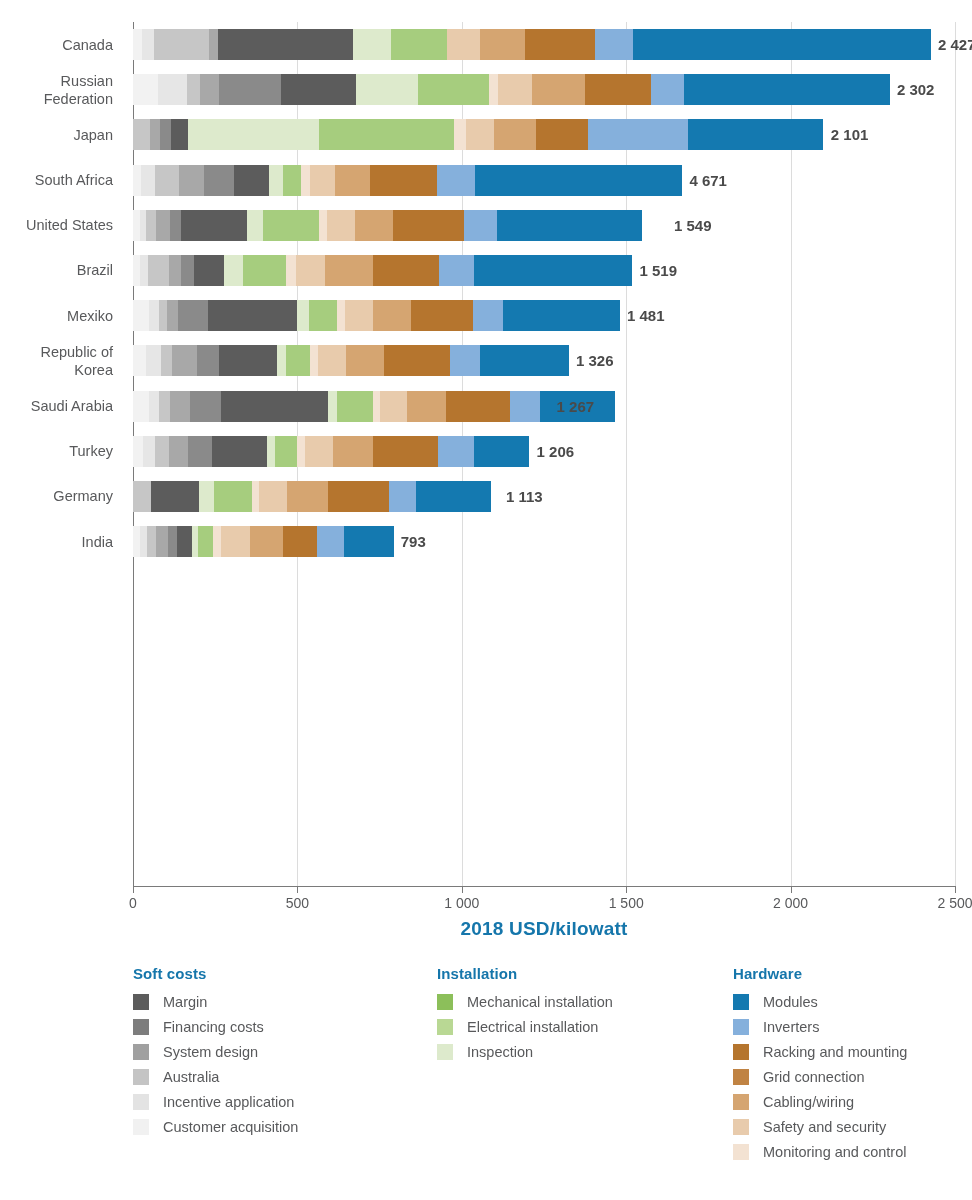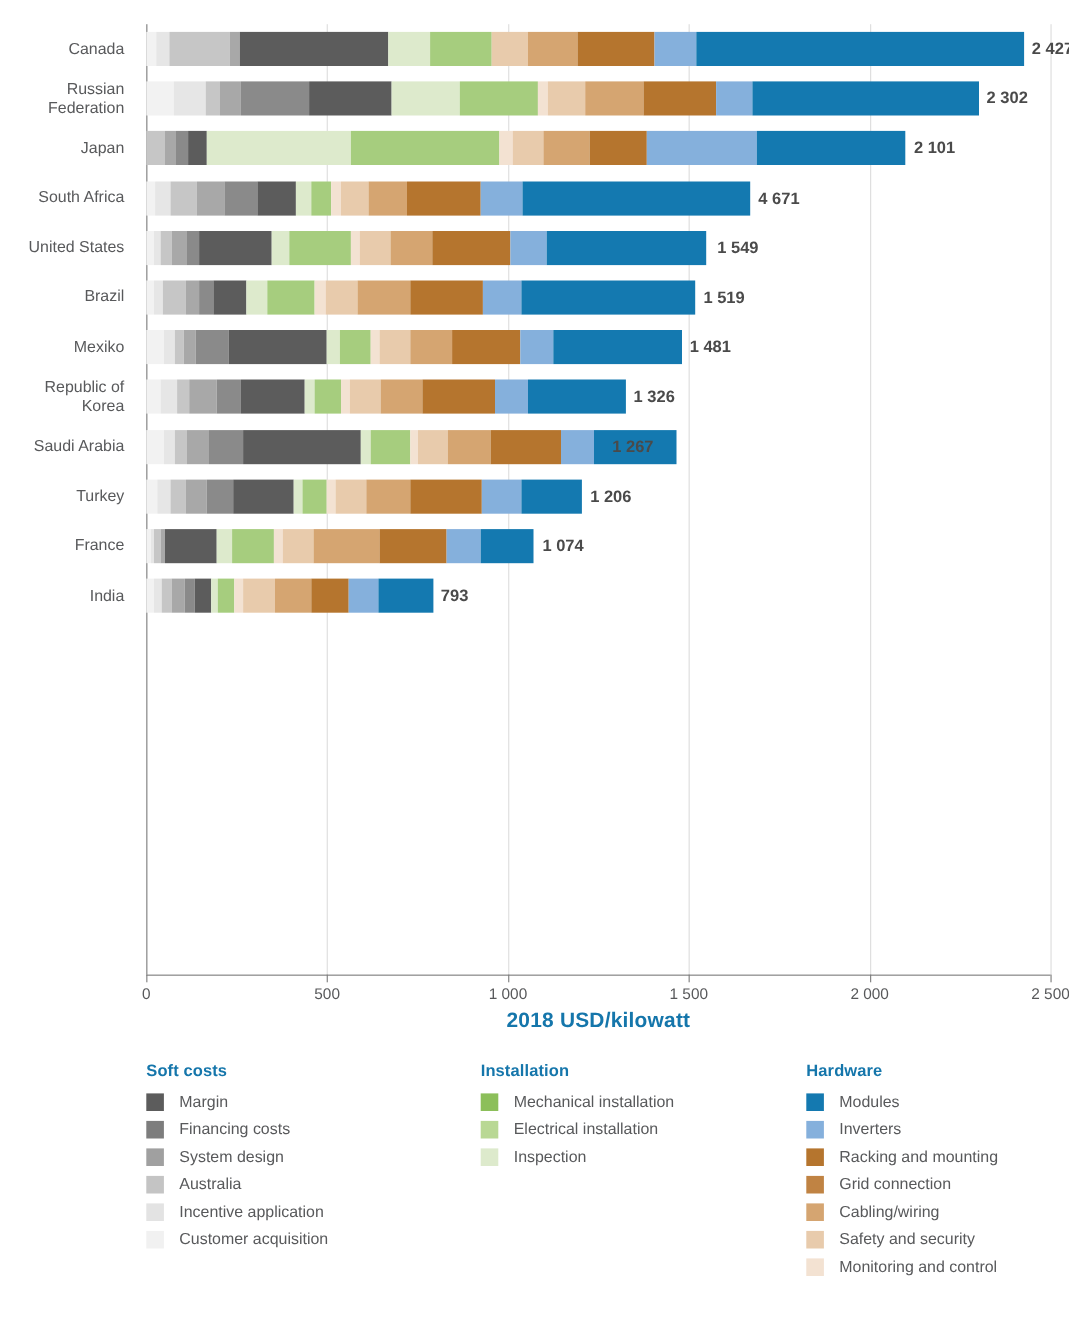--- a/index.html
+++ b/index.html
@@ -249,21 +249,21 @@
             <div class="seg" title="Margin" style="width: 65.76px; background: rgb(92, 92, 92);"></div>
             <div class="seg" title="Inspection" style="width: 15.7824px; background: rgb(221, 234, 204);"></div>
             <div class="seg" title="Electrical installation" style="width: 55.896px; background: rgb(166, 205, 126);"></div>
             <div class="seg" title="Monitoring and control" style="width: 7.8912px; background: rgb(243, 226, 210);"></div>
             <div class="seg" title="Safety and security" style="width: 27.948px; background: rgb(232, 203, 172);"></div>
             <div class="seg" title="Cabling/wiring" style="width: 38.7984px; background: rgb(213, 165, 113);"></div>
             <div class="seg" title="Racking and mounting" style="width: 70.692px; background: rgb(181, 117, 46);"></div>
             <div class="seg" title="Inverters" style="width: 32.88px; background: rgb(133, 176, 220);"></div>
             <div class="seg" title="Modules" style="width: 145.33px; background: rgb(20, 121, 176);"></div>
           </div>
-          <div class="bar-value" style="left: 610px; padding-left: 42px;">1 549</div>
+          <div class="bar-value" style="left: 632px; padding-left: 42px;">1 549</div>
         </div>
         <div class="row">
           <div class="row-label">Brazil</div>
           <div class="bar-wrap">
             <div class="seg" title="Customer acquisition" style="width: 6.9048px; background: rgb(242, 242, 242);"></div>
             <div class="seg" title="Incentive application" style="width: 7.8912px; background: rgb(230, 230, 230);"></div>
             <div class="seg" title="Permitting" style="width: 21.0432px; background: rgb(198, 198, 198);"></div>
             <div class="seg" title="System design" style="width: 11.8368px; background: rgb(168, 168, 168);"></div>
             <div class="seg" title="Financing costs" style="width: 13.8096px; background: rgb(138, 138, 138);"></div>
             <div class="seg" title="Margin" style="width: 29.9208px; background: rgb(92, 92, 92);"></div>
@@ -353,37 +353,34 @@
             <div class="seg" title="Monitoring and control" style="width: 7.8912px; background: rgb(243, 226, 210);"></div>
             <div class="seg" title="Safety and security" style="width: 27.948px; background: rgb(232, 203, 172);"></div>
             <div class="seg" title="Cabling/wiring" style="width: 39.7848px; background: rgb(213, 165, 113);"></div>
             <div class="seg" title="Racking and mounting" style="width: 64.7736px; background: rgb(181, 117, 46);"></div>
             <div class="seg" title="Inverters" style="width: 35.8392px; background: rgb(133, 176, 220);"></div>
             <div class="seg" title="Modules" style="width: 55.896px; background: rgb(20, 121, 176);"></div>
           </div>
           <div class="bar-value" style="left: 529.533px;">1 206</div>
         </div>
         <div class="row">
-          <div class="row-label">France</div>
-          <div class="bar-wrap">
-            <div class="seg" title="Customer acquisition" style="width: 3.9456px; background: rgb(242, 242, 242);"></div>
-            <div class="seg" title="Incentive application" style="width: 2.9592px; background: rgb(230, 230, 230);"></div>
-            <div class="seg" title="Permitting" style="width: 5.9184px; background: rgb(198, 198, 198);"></div>
-            <div class="seg" title="System design" style="width: 3.9456px; background: rgb(168, 168, 168);"></div>
+          <div class="row-label">Germany</div>
+          <div class="bar-wrap">
+            <div class="seg" title="Permitting" style="width: 18.084px; background: rgb(198, 198, 198);"></div>
             <div class="seg" title="Margin" style="width: 47.676px; background: rgb(92, 92, 92);"></div>
-            <div class="seg" title="Inspection" style="width: 13.8096px; background: rgb(221, 234, 204);"></div>
-            <div class="seg" title="Electrical installation" style="width: 37.812px; background: rgb(166, 205, 126);"></div>
-            <div class="seg" title="Monitoring and control" style="width: 7.8912px; background: rgb(243, 226, 210);"></div>
-            <div class="seg" title="Safety and security" style="width: 27.948px; background: rgb(232, 203, 172);"></div>
-            <div class="seg" title="Cabling/wiring" style="width: 59.8416px; background: rgb(213, 165, 113);"></div>
-            <div class="seg" title="Racking and mounting" style="width: 61.8144px; background: rgb(181, 117, 46);"></div>
-            <div class="seg" title="Inverters" style="width: 30.9072px; background: rgb(133, 176, 220);"></div>
-            <div class="seg" title="Modules" style="width: 47.676px; background: rgb(20, 121, 176);"></div>
-          </div>
-          <div class="bar-value" style="left: 486.131px;">1 074</div>
+            <div class="seg" title="Inspection" style="width: 14.796px; background: rgb(221, 234, 204);"></div>
+            <div class="seg" title="Electrical installation" style="width: 38.7984px; background: rgb(166, 205, 126);"></div>
+            <div class="seg" title="Monitoring and control" style="width: 6.9048px; background: rgb(243, 226, 210);"></div>
+            <div class="seg" title="Safety and security" style="width: 27.948px; background: rgb(232, 203, 172);"></div>
+            <div class="seg" title="Cabling/wiring" style="width: 40.7712px; background: rgb(213, 165, 113);"></div>
+            <div class="seg" title="Racking and mounting" style="width: 60.828px; background: rgb(181, 117, 46);"></div>
+            <div class="seg" title="Inverters" style="width: 26.9616px; background: rgb(133, 176, 220);"></div>
+            <div class="seg" title="Modules" style="width: 75.624px; background: rgb(20, 121, 176);"></div>
+          </div>
+          <div class="bar-value" style="left: 498.954px;">1 113</div>
         </div>
         <div class="row">
           <div class="row-label">India</div>
           <div class="bar-wrap">
             <div class="seg" title="Customer acquisition" style="width: 6.9048px; background: rgb(242, 242, 242);"></div>
             <div class="seg" title="Incentive application" style="width: 6.9048px; background: rgb(230, 230, 230);"></div>
             <div class="seg" title="Permitting" style="width: 8.8776px; background: rgb(198, 198, 198);"></div>
             <div class="seg" title="System design" style="width: 12.8232px; background: rgb(168, 168, 168);"></div>
             <div class="seg" title="Financing costs" style="width: 8.8776px; background: rgb(138, 138, 138);"></div>
             <div class="seg" title="Margin" style="width: 14.796px; background: rgb(92, 92, 92);"></div>

